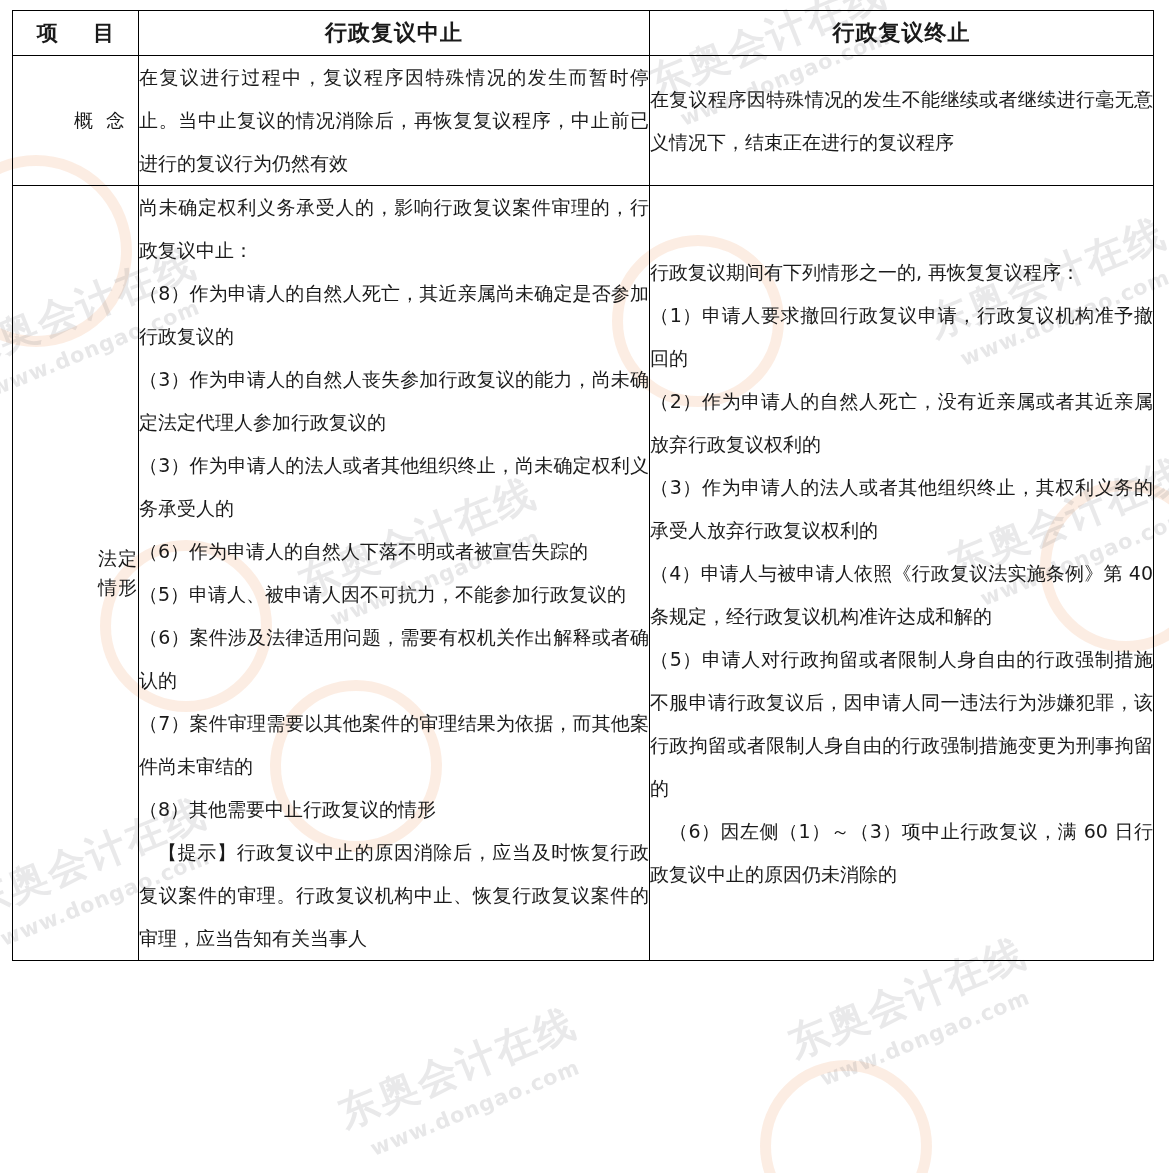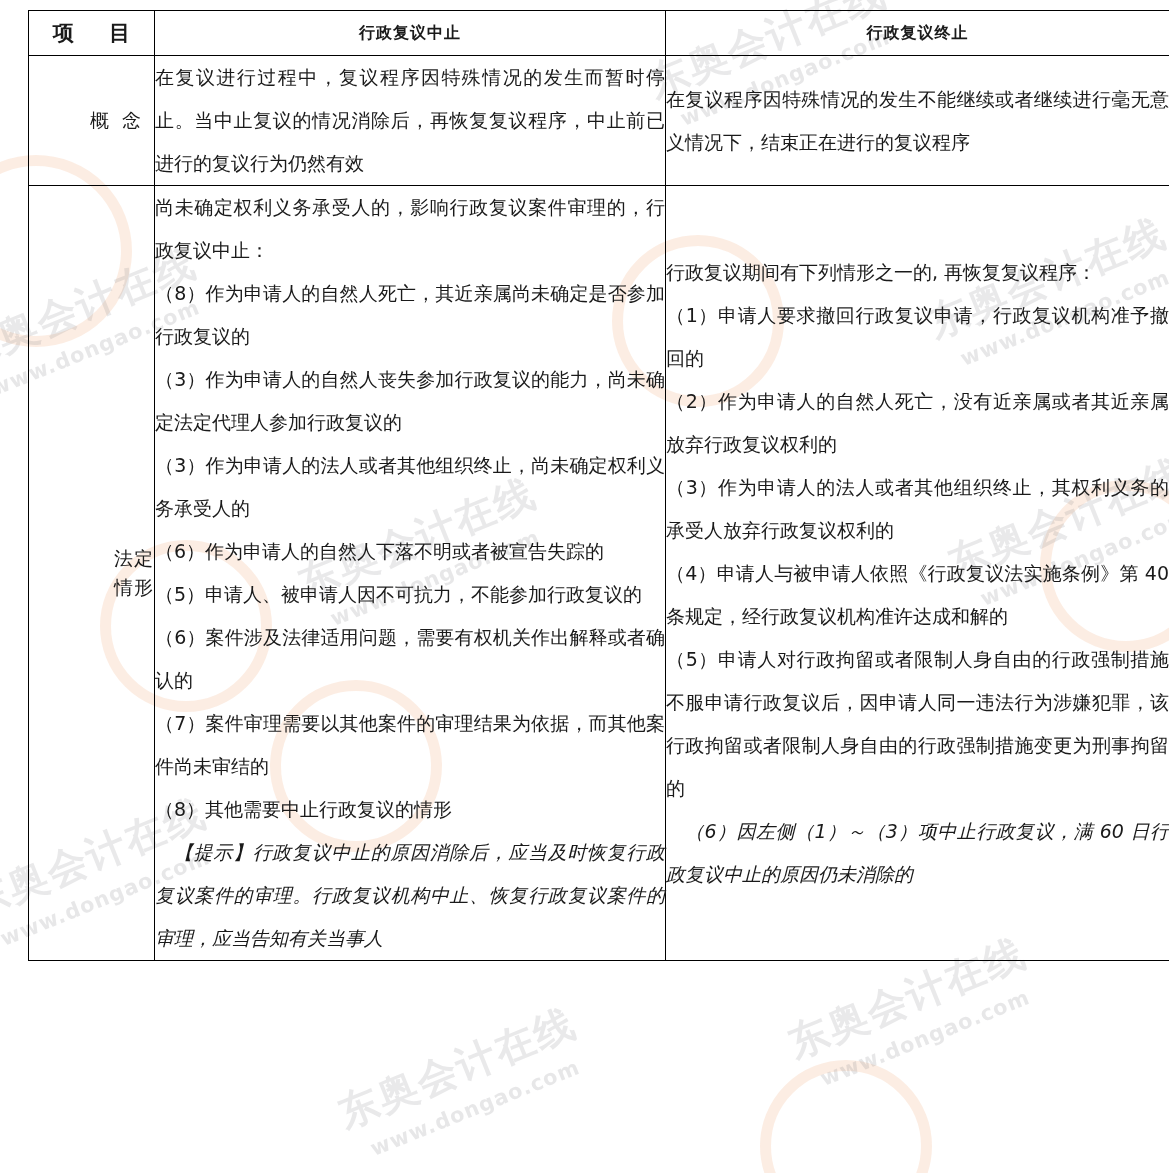--- a/index.html
+++ b/index.html
@@ -60,35 +60,34 @@
     left: 12px;
     top: 10px;
     width: 1141px;
     z-index: 2;
   }
   table.main {
     border-collapse: collapse;
     width: 1141px;
     table-layout: fixed;
     background: transparent;
-    margin-left: 16px;
   }
   table.main td, table.main th {
     border: 1.6px solid #000000;
     vertical-align: middle;
     padding: 0;
     background: transparent;
   }
   col.c-item   { width: 126px; }
   col.c-left   { width: 511px; }
   col.c-right  { width: 504px; }
 
   th.hdr {
     height: 44px;
-    font-size: 16px;
+    font-size: 22px;
     font-weight: bold;
     text-align: center;
     letter-spacing: 1px;
   }
   th.hdr.item-hdr {
     font-size: 21px;
     letter-spacing: 14px;
     text-indent: 14px;
   }
 
@@ -108,21 +107,21 @@
     font-size: 19px;
     line-height: 43px;
     padding: 12px 14px 14px 14px;
     text-align: justify;
     text-justify: inter-ideograph;
     vertical-align: top;
   }
   td.cell.mid { vertical-align: middle; }
 
   .para { margin: 0; }
-  .para.lead-space { text-indent: 19px; font-style: italic; }
+  .para.lead-space { text-indent: 19px; }
 </style>
 </head>
 <body>
 
 <div id="watermark-layer">
 
   <div class="wm-ring" style="left:-60px; top:155px; width:170px; height:170px;"></div>
   <div class="wm-ring" style="left:270px; top:680px; width:150px; height:150px;"></div>
   <div class="wm-ring" style="left:612px; top:235px; width:150px; height:150px;"></div>
   <div class="wm-ring" style="left:100px; top:540px; width:150px; height:150px;"></div>

